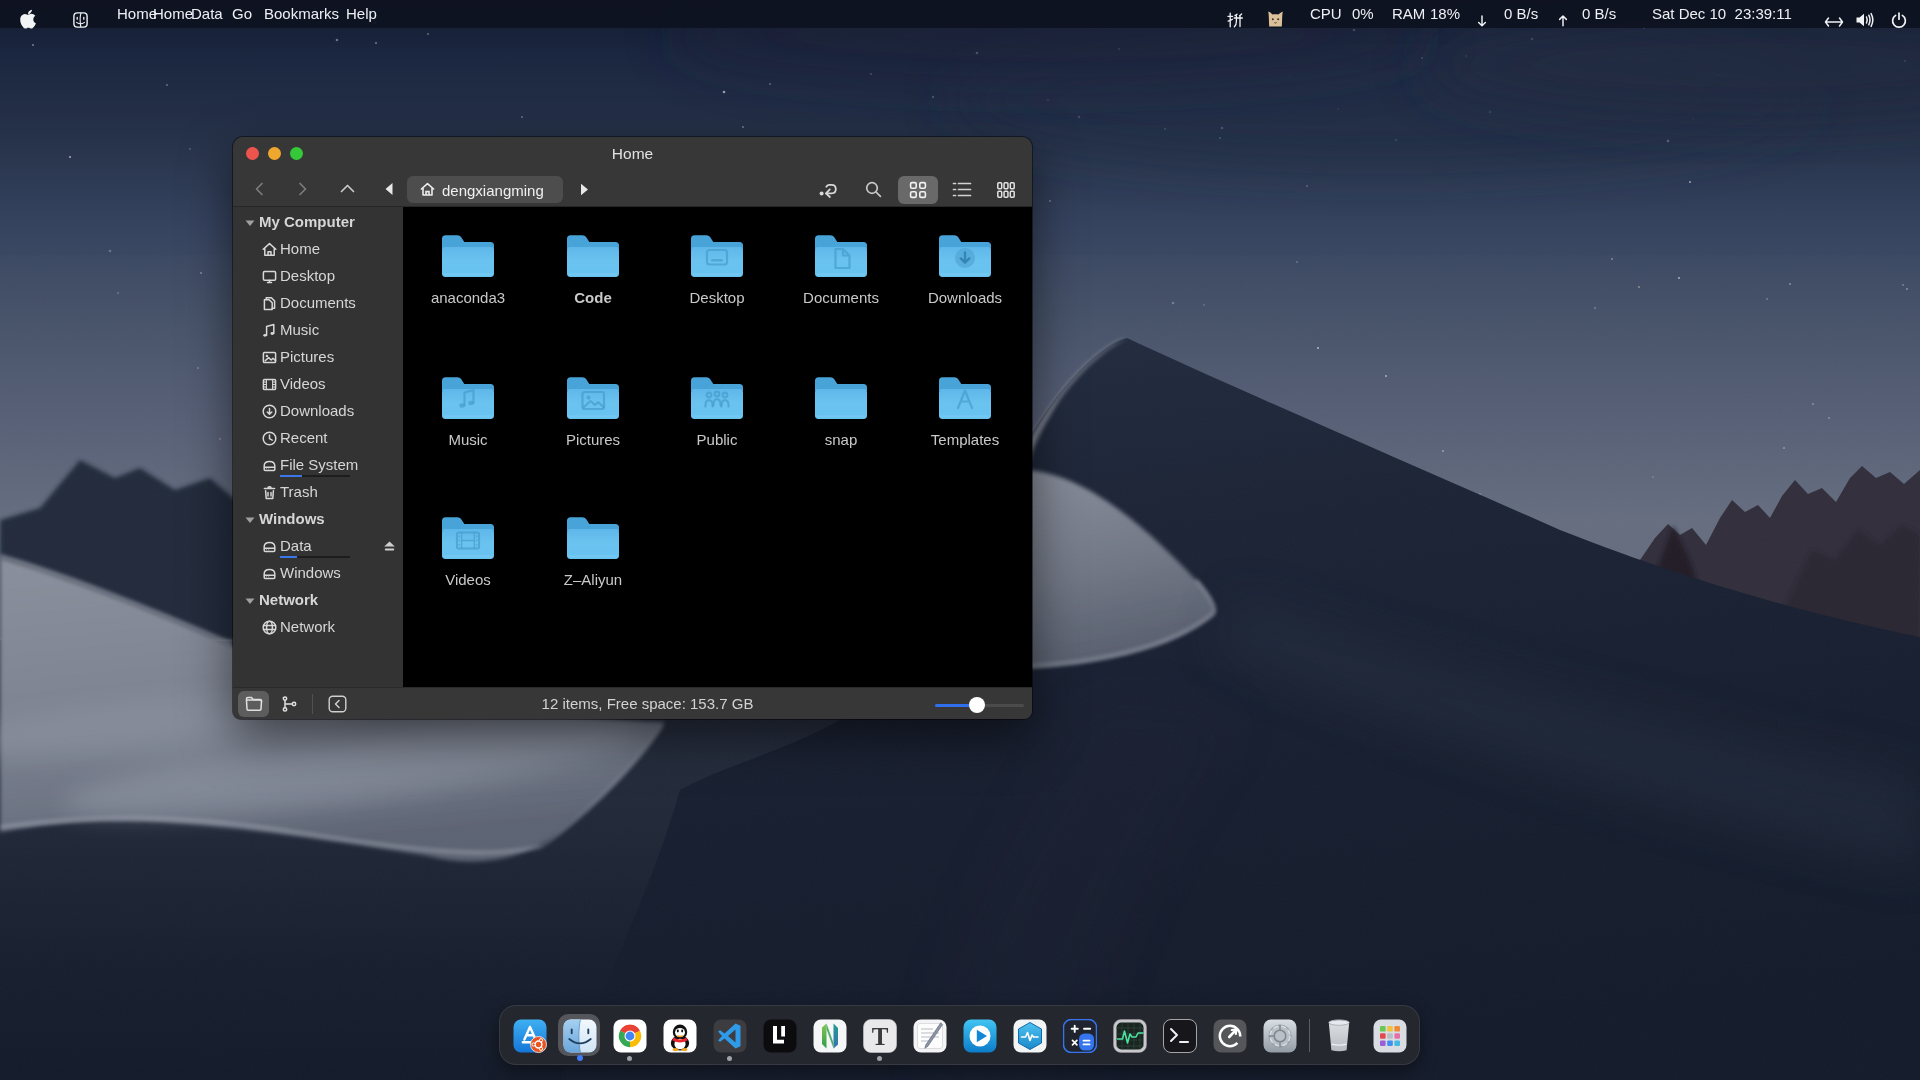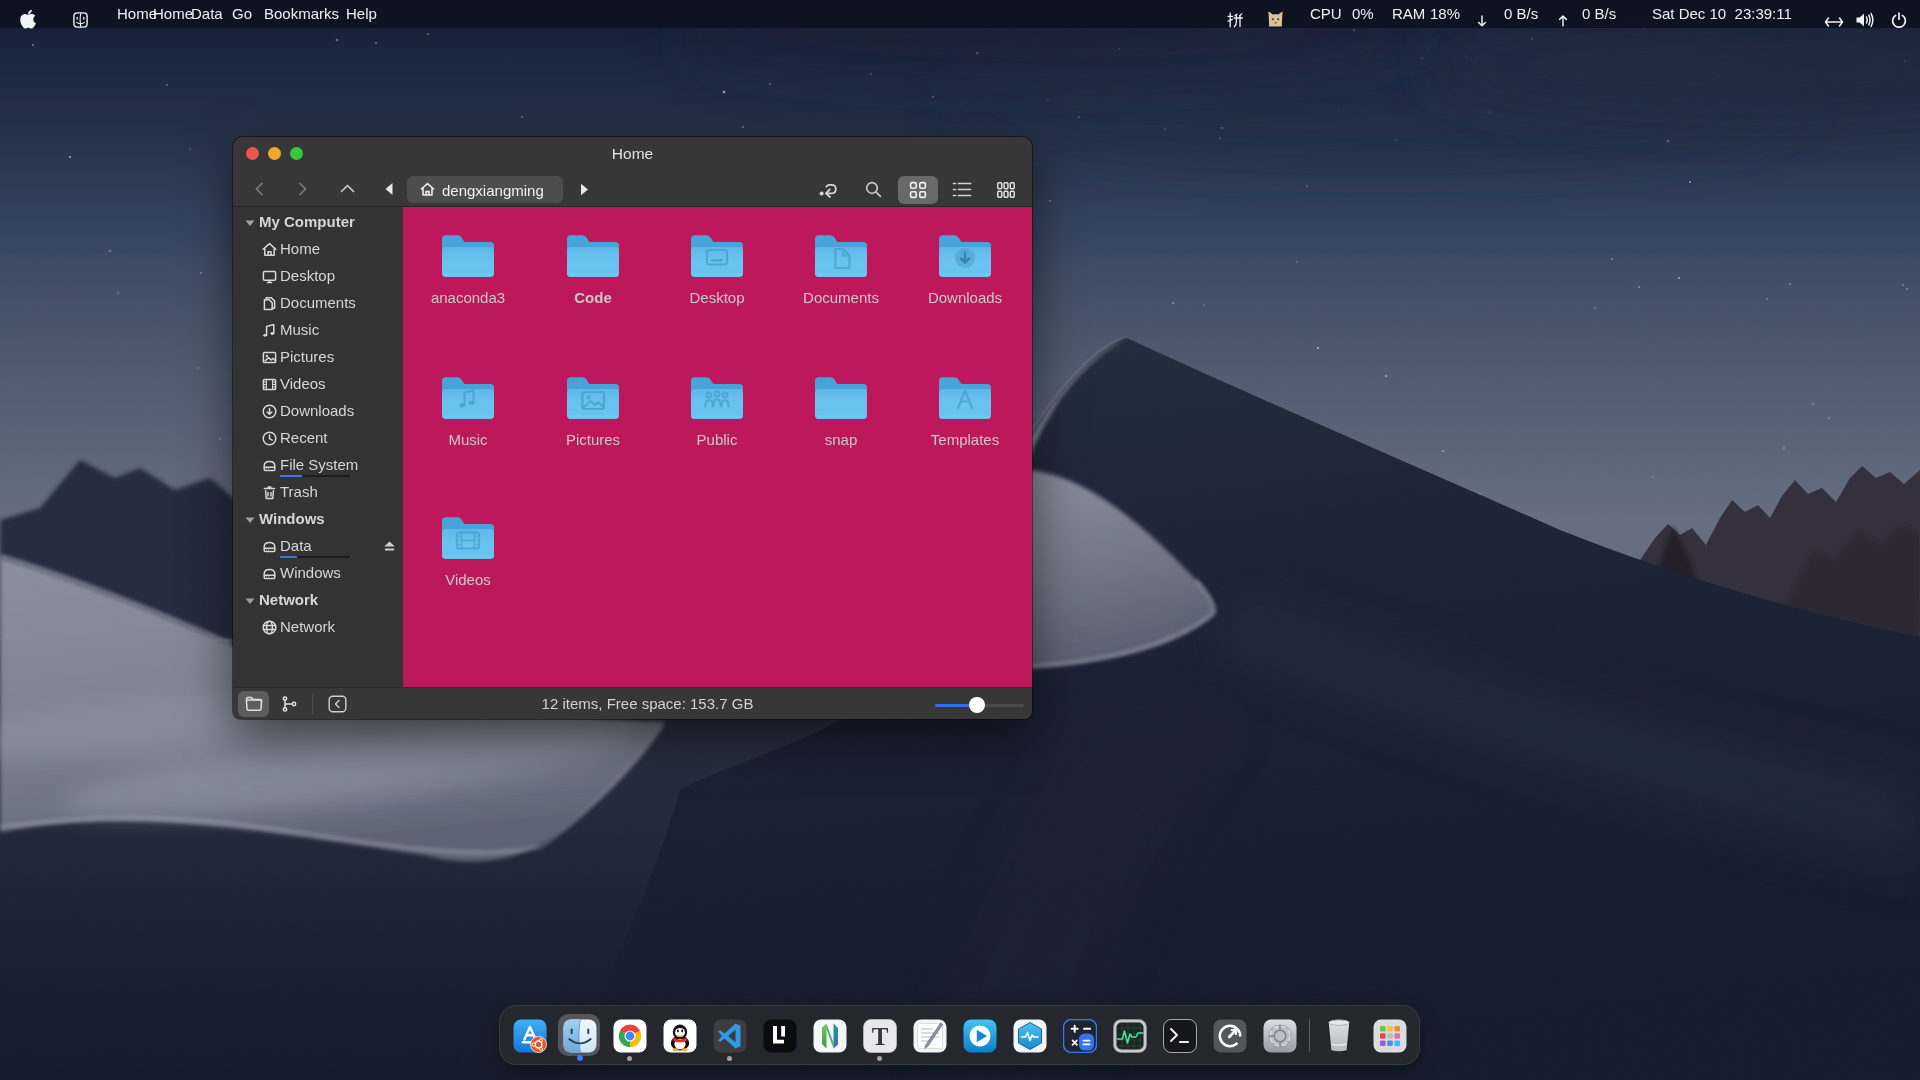--- a/index.html
+++ b/index.html
@@ -12,21 +12,21 @@
   #win { position:absolute; left:233px; top:137px; width:799px; height:582px;
     background:#262627; border-radius:10px 10px 8px 8px; z-index:10;
     box-shadow:0 18px 50px rgba(0,0,0,0.55), 0 0 0 1px rgba(0,0,0,0.45), inset 0 1px 0 rgba(255,255,255,0.06); overflow:hidden; }
   #titlebar { position:absolute; top:0; left:0; right:0; height:33px; background:#373737; }
   .tl { position:absolute; top:10px; width:13px; height:13px; border-radius:50%; }
   #title { position:absolute; top:0; width:100%; text-align:center; line-height:34px;
     color:#e2e2e2; font-size:15.5px; font-weight:normal; }
   #toolbar { position:absolute; top:33px; left:0; right:0; height:37px; background:#373737;
     border-bottom:1px solid #262626; }
   #sidebar { position:absolute; top:70px; left:0; width:170px; bottom:32px; background:#333334; }
-  #content { position:absolute; top:70px; left:170px; right:0; bottom:32px; background:#be185d; }
+  #content { position:absolute; top:70px; left:170px; right:0; bottom:32px; background:#000000; }
   #statusbar { position:absolute; left:0; right:0; bottom:0; height:32px; background:#373738;
     border-top:1px solid #2a2a2a; }
   .srow { position:absolute; left:0; width:142px; height:27px; color:#d6d6d6; font-size:15px; }
   .srow .lab { position:absolute; left:47px; top:4px; }
   .srow .hlab { position:absolute; left:26px; top:4px; font-weight:bold; }
   .srow svg.ic { position:absolute; left:28px; top:5px; }
   .srow svg.tri { position:absolute; left:12px; top:10px; }
   .cell { position:absolute; width:124px; text-align:center; }
   .cell .fl { color:#c9c9c9; font-size:15px; display:block; margin-top:6px; }
   #dock { position:absolute; left:499px; top:1005px; width:921px; height:60px;
@@ -584,20 +584,25 @@
           <path d="M21,34 L28,16.5 L35,34 M23.6,27.5 H32.4" stroke="#459dcc" fill="none" stroke-width="2.2" stroke-linecap="round" stroke-linejoin="round" opacity="0.7"></path>
         </svg><span class="fl">Templates</span></div>
       <div class="cell" style="left:3px;top:307px;"><svg width="56" height="47" viewBox="0 0 56 47">
           <path d="M2,17 L2,6.8 Q2,3.2 5.6,3.2 L17.5,3.2 Q19.9,3.2 21.1,5.1 L24.3,10 L50.4,10 Q54,10 54,13.6 L54,17 Z" fill="#48a4d8"></path>
           <rect x="2" y="15" width="52" height="30" rx="3.4" fill="url(#fgrad)"></rect>
           <rect x="3.5" y="41.2" width="49" height="2.4" rx="1.2" fill="#7fd0f4" opacity="0.5"></rect>
           <rect x="17" y="18.5" width="22" height="16" rx="2" stroke="#459dcc" fill="none" stroke-width="2.2" stroke-linecap="round" stroke-linejoin="round" opacity="0.7"></rect>
           <path d="M21.6,18.5 V34.5 M34.4,18.5 V34.5 M21.6,26.5 H34.4" stroke="#459dcc" stroke-width="1.5" opacity="0.7"></path>
           <path d="M19.3,22.2 h0.01 M19.3,26.5 h0.01 M19.3,30.8 h0.01 M36.7,22.2 h0.01 M36.7,26.5 h0.01 M36.7,30.8 h0.01" stroke="#459dcc" stroke-width="1.6" stroke-linecap="round" opacity="0.7"></path>
         </svg><span class="fl">Videos</span></div>
+      <div class="cell" style="left:128px;top:307px;"><svg width="56" height="47" viewBox="0 0 56 47">
+          <path d="M2,17 L2,6.8 Q2,3.2 5.6,3.2 L17.5,3.2 Q19.9,3.2 21.1,5.1 L24.3,10 L50.4,10 Q54,10 54,13.6 L54,17 Z" fill="#48a4d8"></path>
+          <rect x="2" y="15" width="52" height="30" rx="3.4" fill="url(#fgrad)"></rect>
+          <rect x="3.5" y="41.2" width="49" height="2.4" rx="1.2" fill="#7fd0f4" opacity="0.5"></rect>
+        </svg><span class="fl">Z–Aliyun</span></div>
     </div>
     <div id="statusbar">
 <div style="position:absolute;left:5px;top:3px;width:31px;height:26px;background:#5d5d5d;border-radius:6px;"></div>
 <svg style="position:absolute;left:12px;top:8px" width="18" height="16" viewBox="0 0 18 16">
         <path d="M1.5,4 V2.8 Q1.5,1.5 2.8,1.5 H6.5 L8,3.4 H15.2 Q16.5,3.4 16.5,4.7 V5.5" stroke="#e0e0e0" fill="none" stroke-width="1.5" stroke-linecap="round" stroke-linejoin="round"></path>
         <path d="M1.5,4.6 Q1.5,4 2.4,4 H15.6 Q16.5,4 16.5,4.9 L16,13 Q16,14.2 14.7,14.2 H3.3 Q2,14.2 2,13 Z" stroke="#e0e0e0" fill="none" stroke-width="1.5" stroke-linecap="round" stroke-linejoin="round"></path>
       </svg>
 <svg style="position:absolute;left:48px;top:7px" width="17" height="18" viewBox="0 0 17 18">
         <g stroke="#e0e0e0" fill="none" stroke-width="1.5" stroke-linecap="round" stroke-linejoin="round">
           <circle cx="4" cy="3.6" r="1.7"></circle>

